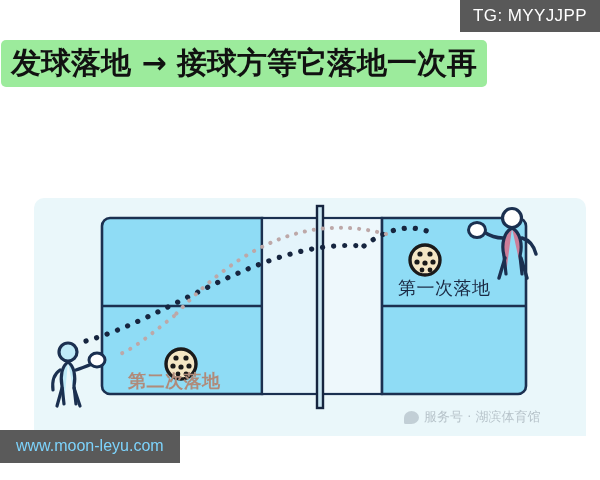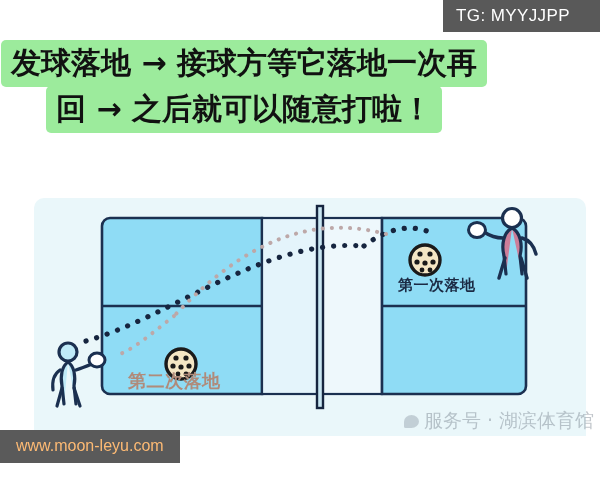--- a/index.html
+++ b/index.html
@@ -17,21 +17,21 @@
 
   
   #tg-badge {
     position: absolute;
     top: 0;
     right: 0;
     background: #595959;
     color: #ffffff;
     font-size: 17px;
     letter-spacing: 0.4px;
-    padding: 7px 30px 8px 13px;
+    padding: 7px 13px 8px 13px;
     line-height: 1;
     white-space: nowrap;
   }
 
   
   #headline {
     position: absolute;
     top: 40px;
     left: 0;
     width: 488px;
@@ -66,22 +66,22 @@
   #court-svg {
     position: absolute;
     left: 0;
     top: 0;
   }
 
   .label-first {
     position: absolute;
     left: 398px;
     top: 276px;
-    font-size: 15px;
-    font-weight: 700;
+    font-size: 18px;
+    font-weight: 400;
     color: #1b2a44;
     letter-spacing: 0.5px;
     font-family: "DejaVu Sans", "Liberation Sans", sans-serif;
     white-space: nowrap;
   }
   .label-second {
     position: absolute;
     left: 128px;
     top: 369px;
     font-size: 18px;
@@ -104,46 +104,45 @@
     white-space: nowrap;
   }
   #wechat-watermark .wm-icon {
     width: 15px;
     height: 13px;
     background: #8d9aa6;
     border-radius: 50% 50% 50% 10%;
     display: inline-block;
   }
   #wechat-watermark .wm-text {
-    font-size: 19px;
+    font-size: 13px;
     color: #6f7b87;
     font-family: "DejaVu Sans", "Liberation Sans", sans-serif;
   }
 
   
   #url-bar {
     position: absolute;
     left: 0;
     bottom: 17px;
     background: #5a5a5a;
-    color: #fdba74;
+    color: #7dd3fc;
     font-size: 16px;
     padding: 8px 16px 9px 16px;
     line-height: 1;
     white-space: nowrap;
   }
 </style>
 </head>
 <body>
 
 <div id="tg-badge">TG: MYYJJPP</div>
 
 <div id="headline">
   <span class="hl-line">发球落地 → 接球方等它落地一次再</span>
-  <span class="hl-line">回 → 之后就可以随意打啦！</span>
 </div>
 
 <div id="diagram-panel">
   <svg id="court-svg" width="552" height="238" viewBox="0 0 552 238">
 
     <g>
       <path d="M76,20 h152 v176 h-152 a8,8 0 0 1 -8,-8 v-160 a8,8 0 0 1 8,-8 z" fill="#8fdcf5" stroke="#1b3050" stroke-width="2.6"></path>
       <line x1="68" y1="108" x2="228" y2="108" stroke="#1b3050" stroke-width="2.6"></line>
     </g>
 

